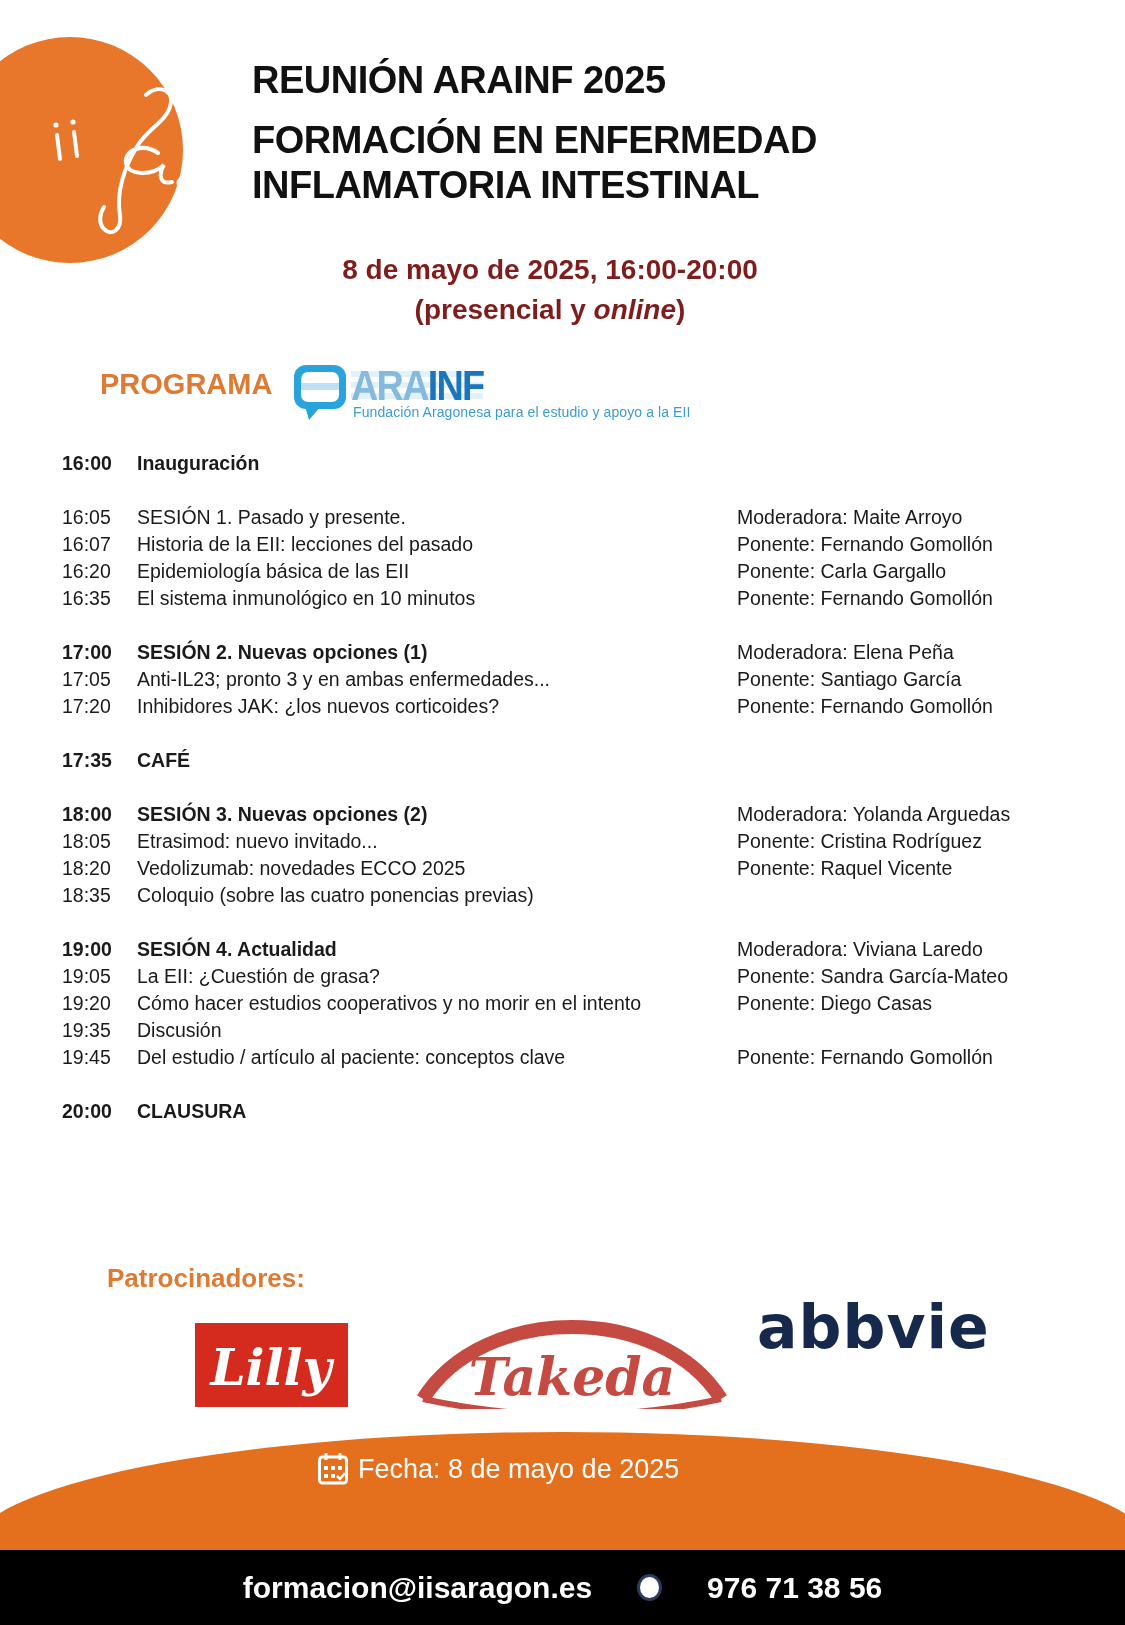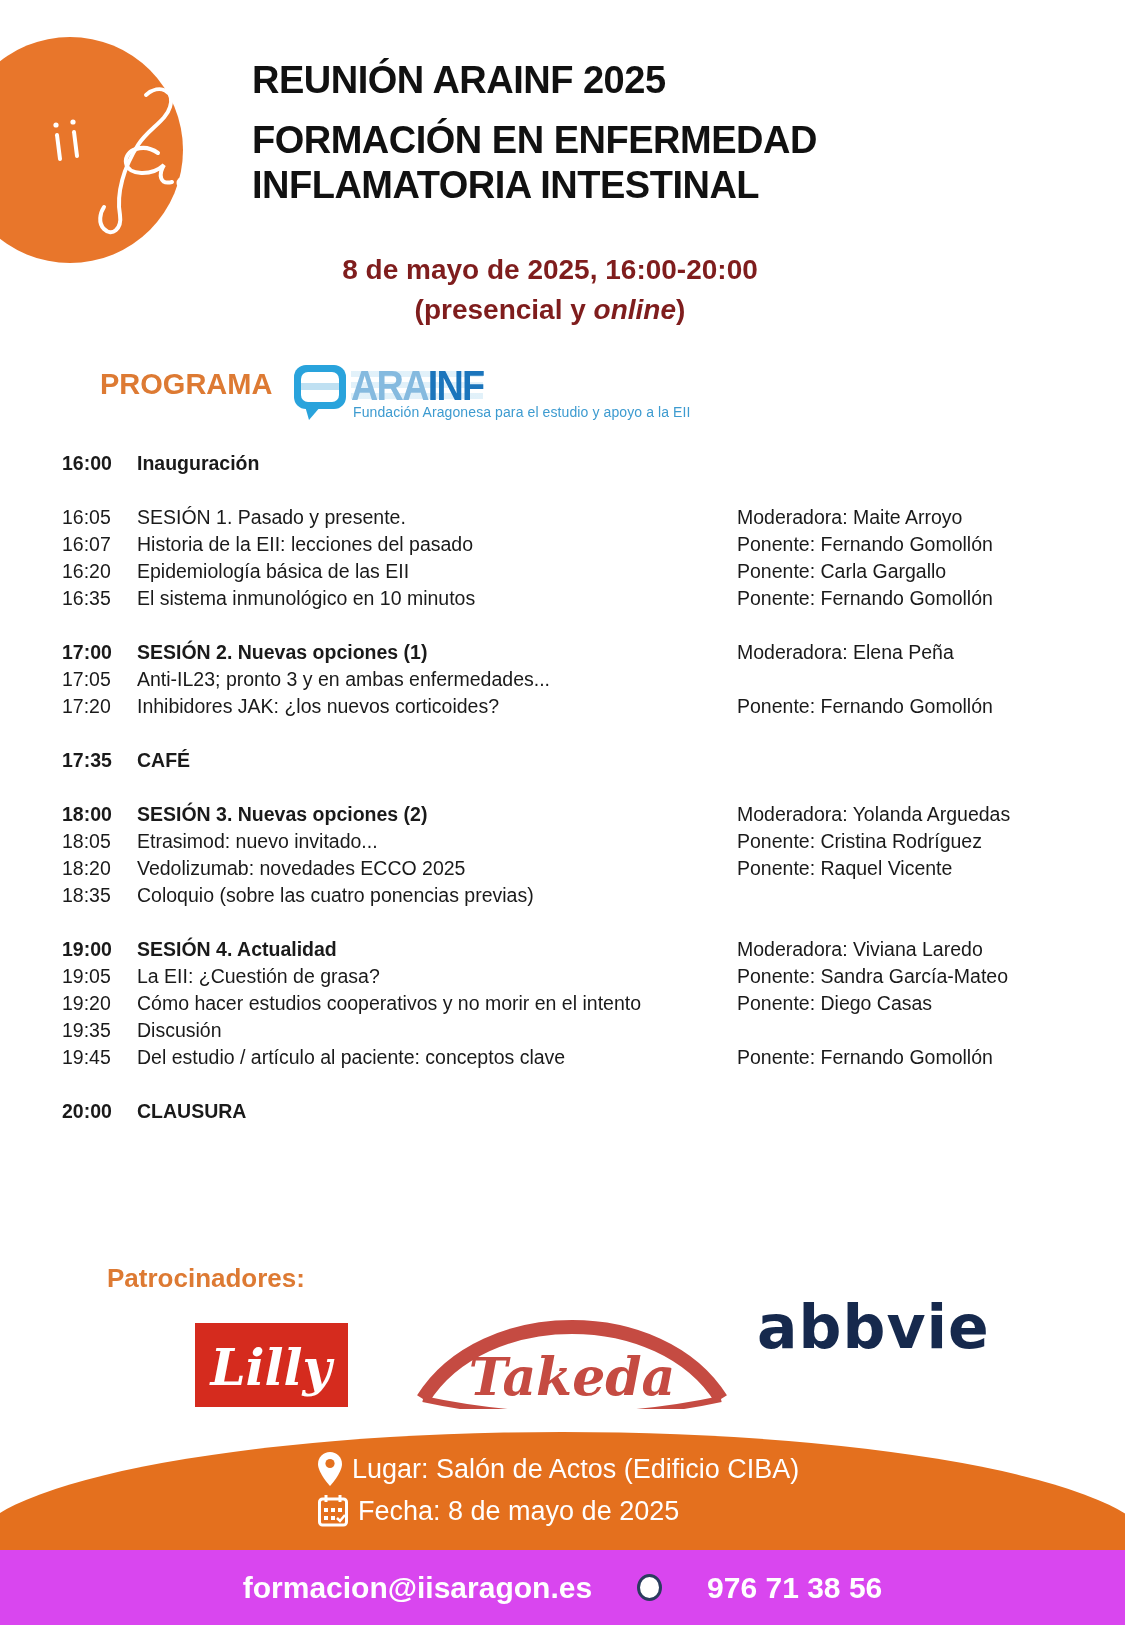--- a/index.html
+++ b/index.html
@@ -44,21 +44,21 @@
   .lilly-logo{position:absolute;left:195px;top:1323px;}
   .takeda-logo{position:absolute;left:413px;top:1295px;}
   .abbvie-logo{position:absolute;left:757px;top:1288px;width:250px;height:78px;
                color:#16294d;font-family:"DejaVu Sans", sans-serif;font-weight:bold;
                font-size:60px;letter-spacing:1px;line-height:78px;}
 
   
   .dome{position:absolute;left:0;top:1430px;}
   .dome-text{position:absolute;left:318px;top:1448px;color:#fff;font-size:27px;}
   .dome-row{display:flex;align-items:center;height:42px;gap:10px;}
-  .footer{position:absolute;left:0;top:1550px;width:1125px;height:75px;background:#d946ef;
+  .footer{position:absolute;left:0;top:1550px;width:1125px;height:75px;background:#000000;
           display:flex;align-items:center;justify-content:center;gap:45px;
           color:#fff;font-weight:bold;font-size:30px;}
   .dot-icon{width:25px;height:27px;border-radius:50%;background:#fff;
             border:3px solid #2a3c5e;box-sizing:border-box;}
 </style>
 </head>
 <body>
 
 <div class="page">
 
@@ -131,20 +131,21 @@
       </div>
       <div class="sched-section">
         <div class="sched-row bold">
           <div class="time">17:00</div>
           <div class="stitle">SESIÓN 2. Nuevas opciones (1)</div>
           <div class="speaker">Moderadora: Elena Peña</div>
         </div>
         <div class="sched-row">
           <div class="time">17:05</div>
           <div class="stitle">Anti-IL23; pronto 3 y en ambas enfermedades...</div>
+          <div class="speaker">Ponente: Santiago García</div>
         </div>
         <div class="sched-row">
           <div class="time">17:20</div>
           <div class="stitle">Inhibidores JAK: ¿los nuevos corticoides?</div>
           <div class="speaker">Ponente: Fernando Gomollón</div>
         </div>
       </div>
       <div class="sched-section">
         <div class="sched-row bold">
           <div class="time">17:35</div>
@@ -222,27 +223,20 @@
     <path d="M10 104 Q 159 136 308 104" stroke="#c54b42" stroke-width="6" fill="none"></path>
     <text x="159" y="100" text-anchor="middle" fill="#c54b42" font-family="DejaVu Serif, serif" font-style="italic" font-weight="bold" font-size="52">Takeda</text>
   </svg>
 
   <div class="abbvie-logo">abbvie</div>
 
   <svg class="dome" width="1125" height="120" viewBox="0 0 1125 120">
     <ellipse cx="562" cy="120" rx="592" ry="118" fill="#e4701e"></ellipse>
   </svg>
   <div class="dome-text">
-    <div class="dome-row">
-      <svg width="24" height="34" viewBox="0 0 24 34">
-        <path d="M12 0 C5.4 0 0 5.4 0 12 C0 21 12 34 12 34 C12 34 24 21 24 12 C24 5.4 18.6 0 12 0 Z" fill="#ffffff"></path>
-        <circle cx="12" cy="11.5" r="4.6" fill="#e4701e"></circle>
-      </svg>
-      <span>Lugar: Salón de Actos (Edificio CIBA)</span>
-    </div>
     <div class="dome-row">
       <svg width="30" height="32" viewBox="0 0 30 32">
         <rect x="1.5" y="4" width="27" height="26" rx="3" fill="none" stroke="#ffffff" stroke-width="3"></rect>
         <line x1="8" y1="0" x2="8" y2="7" stroke="#ffffff" stroke-width="3"></line>
         <line x1="22" y1="0" x2="22" y2="7" stroke="#ffffff" stroke-width="3"></line>
         <rect x="6" y="13" width="4" height="4" fill="#ffffff"></rect>
         <rect x="13" y="13" width="4" height="4" fill="#ffffff"></rect>
         <rect x="20" y="13" width="4" height="4" fill="#ffffff"></rect>
         <rect x="6" y="21" width="4" height="4" fill="#ffffff"></rect>
         <rect x="13" y="21" width="4" height="4" fill="#ffffff"></rect>

